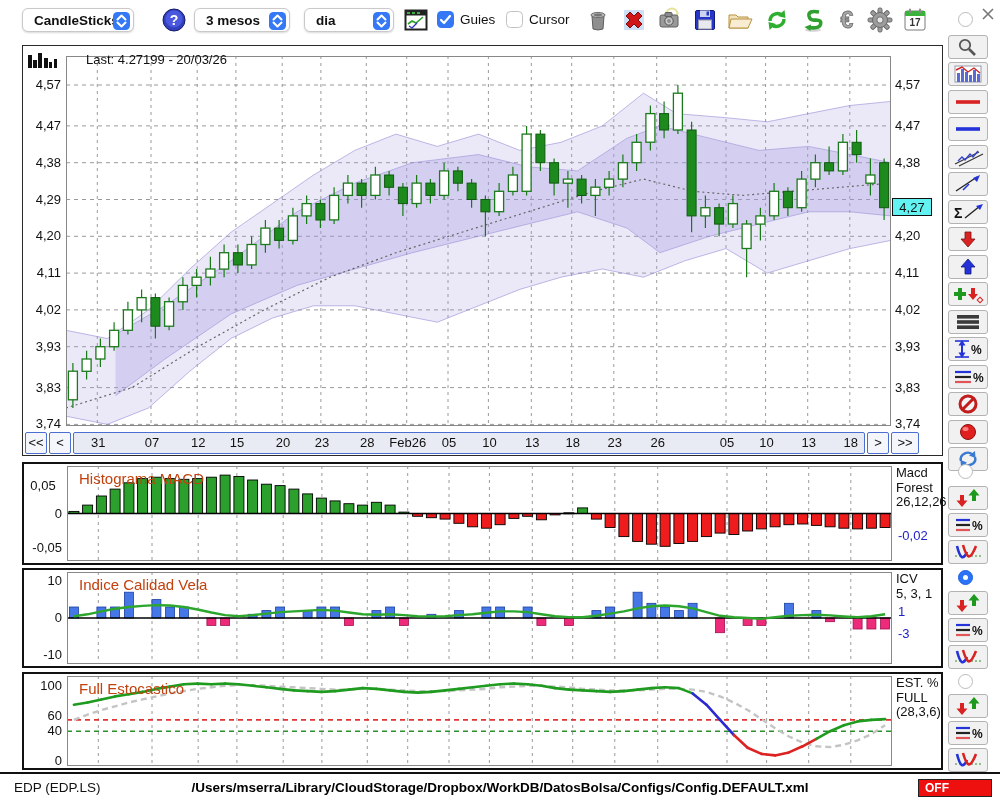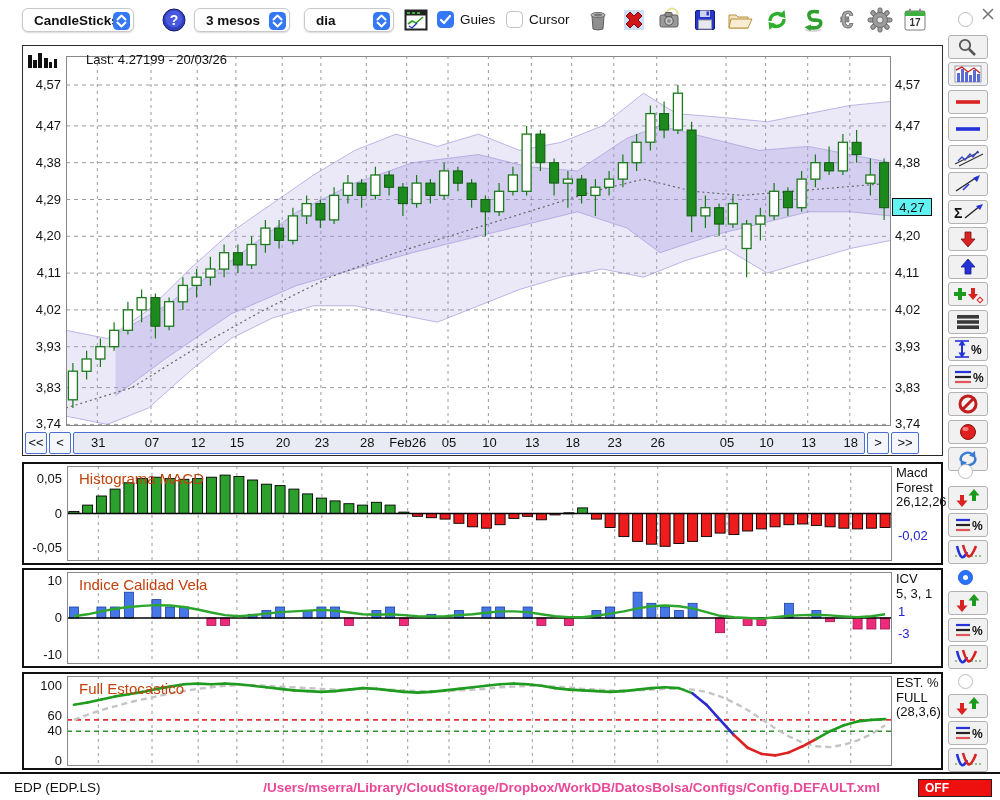--- a/index.html
+++ b/index.html
@@ -33,21 +33,21 @@
   .datelabel{position:absolute;top:2px;font-size:13px;color:#111;transform:translateX(-50%);white-space:nowrap}
   
   .sbtn{position:absolute;left:948px;width:40px;height:24px;background:#f1f1f1;border:1px solid #b3b3b3;border-radius:3px;display:flex;align-items:center;justify-content:center;box-sizing:border-box}
   .pbtn{position:absolute;left:948px;width:40px;height:24px;background:#f1f1f1;border:1px solid #b3b3b3;border-radius:3px;display:flex;align-items:center;justify-content:center;box-sizing:border-box}
   .radio{position:absolute;left:958px;width:15px;height:15px;border-radius:50%;background:#fff;border:1.5px solid #bbb;box-sizing:border-box}
   .radio-on{background:#2a72f8;border:1.5px solid #1d5fe0}
   .radio-on::after{content:"";position:absolute;left:3.5px;top:3.5px;width:5px;height:5px;border-radius:50%;background:#fff}
   
   .statusbar{position:absolute;left:0;top:772px;width:1000px;height:28px;border-top:2px solid #111;background:#fff;box-sizing:border-box}
   .sym{position:absolute;left:14px;top:6px;font-weight:400;font-size:13.5px;color:#111}
-  .cfgpath{position:absolute;left:120px;right:120px;top:6px;text-align:right;font-weight:700;font-size:13.5px;color:#ec4899;white-space:nowrap}
+  .cfgpath{position:absolute;left:120px;right:120px;top:6px;text-align:center;font-weight:700;font-size:13.5px;color:#000000;white-space:nowrap}
   .offbadge{position:absolute;left:918px;top:5px;width:74px;height:18px;background:#ee0f0f;border:1px solid #222;box-sizing:border-box}
   .offbadge span{position:absolute;left:6px;top:1px;color:#ffffff;font-weight:700;font-size:12px}
   svg{display:block}
 </style>
 </head>
 <body>
 
 <div id="window">
 
   <div class="toolbar">
@@ -499,21 +499,21 @@
           <rect x="771.9" y="47.5" width="10" height="14.7" fill="#ee1c1c" stroke="#000" stroke-width="0.9"></rect>
           <rect x="785.6" y="47.5" width="10" height="15.4" fill="#ee1c1c" stroke="#000" stroke-width="0.9"></rect>
           <rect x="799.4" y="47.5" width="10" height="14.7" fill="#ee1c1c" stroke="#000" stroke-width="0.9"></rect>
           <rect x="813.1" y="47.5" width="10" height="14.0" fill="#ee1c1c" stroke="#000" stroke-width="0.9"></rect>
           <line x1="0" y1="47.5" x2="825" y2="47.5" stroke="#000" stroke-width="1.5"></line>
           <rect x="0.5" y="0.5" width="824" height="94" fill="none" stroke="#888"></rect>
         </svg>
       </div>
     <div class="gray-title" style="left:55px;top:6px">Histograma MACD</div>
     <div id="macd-ylabels">
-        <div class="axis-label" style="left: 0px; top: 7px;">0,05</div>
+        <div class="axis-label" style="left: 0px; top: 14px; text-align: center;">0,05</div>
         <div class="axis-label" style="left: 0px; top: 42px;">0</div>
         <div class="axis-label" style="left: 0px; top: 76px;">-0,05</div>
       </div>
     <div class="right-text" id="macd-right">
         <div>Macd</div>
         <div>Forest</div>
         <div>26,12,26</div>
       </div>
     <div class="blue-val" style="top:64px">-0,02</div>
   </div>

